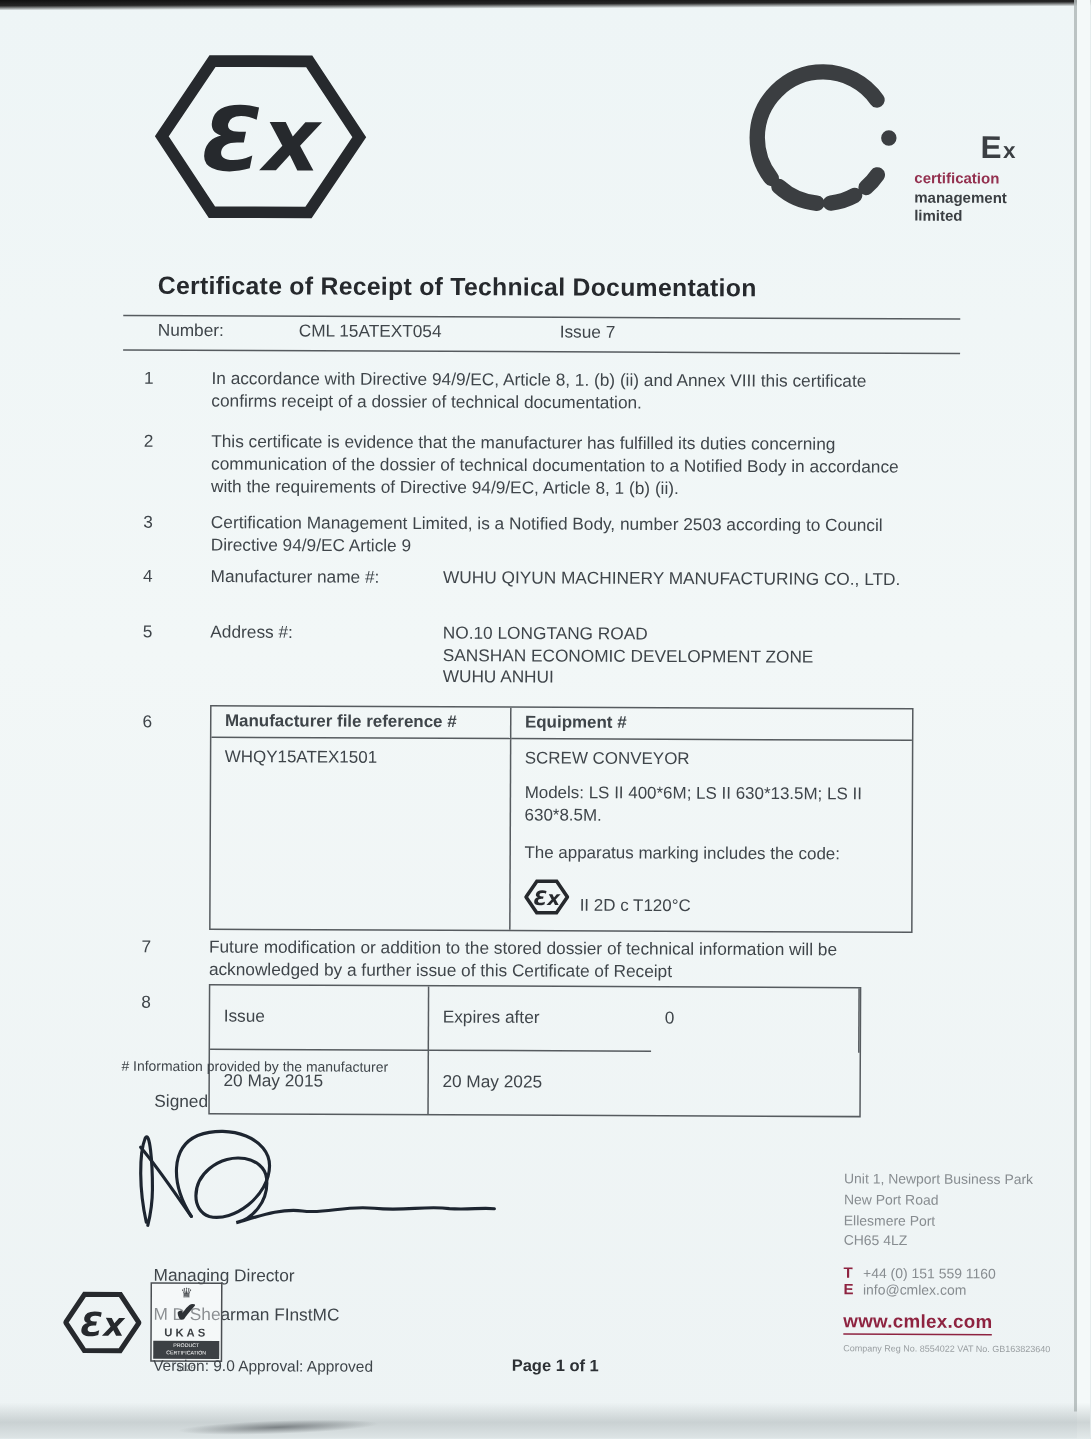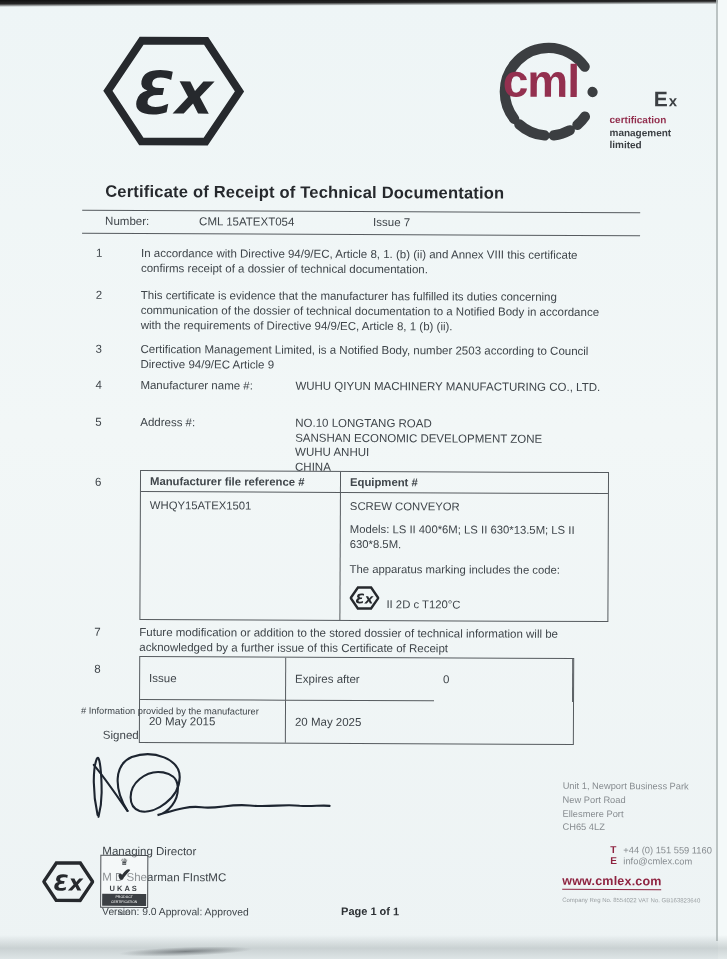--- a/index.html
+++ b/index.html
@@ -67,21 +67,21 @@
   .ukas-crown{font-size:9px;line-height:9px;color:#3b3f43;}
   .ukas-check{font-size:18px;line-height:17px;font-weight:bold;color:#2e3236;}
   .ukas-name{font-size:7.5px;font-weight:bold;letter-spacing:2px;color:#3b3f43;}
   .ukas-caption{margin-top:1px;background:#3c4044;color:#ffffff;font-size:3.5px;line-height:5px;padding:1px 0;}
   .ukas-number{margin-top:2px;font-size:5.5px;color:#6a6f73;}
   .version{left:104px;top:907px;font-size:10.3px;}
   .page-num{left:343px;top:905px;font-size:11px;font-weight:bold;color:#2c3034;text-align:right;}
   
   .contact{left:564px;top:779px;width:154px;}
   .contact .addr-line{font-size:9.3px;line-height:13.8px;color:#878c90;}
-  .contact-row{margin-top:0;font-size:9.3px;color:#878c90;margin-left:48px;}
+  .contact-row{margin-top:0;font-size:9.3px;color:#878c90;}
   .contact-rows{margin-top:9px;}
   .contact-row .clab{color:#8e2340;font-weight:bold;font-size:10px;display:inline-block;width:13px;}
   .website{margin-top:8px;font-size:12.5px;font-weight:bold;color:#8e2340;display:inline-block;border-bottom:1px solid #8e2340;padding-bottom:1px;letter-spacing:.2px;}
   .registration{margin-top:7px;font-size:6px;color:#999ea1;white-space:nowrap;}
   .hex-stroke{stroke:#26292d;fill:none;}
   .hex-text{fill:#26292d;font-family:"DejaVu Sans",sans-serif;font-weight:bold;font-style:italic;}
 </style>
 </head>
 <body>
 
@@ -90,21 +90,20 @@
 
     <svg class="abs ex-logo-top" viewBox="0 0 100 80">
       <polygon class="hex-stroke" stroke-width="5.5" points="3,40 27,4 73,4 97,40 73,76 27,76"></polygon>
       <text class="hex-text" x="50" y="56" font-size="42" text-anchor="middle">Ɛx</text>
     </svg>
 
     <div class="abs cml-logo">
       <svg class="cml-arc" viewBox="0 0 120 120">
         <circle cx="60" cy="60" r="47" fill="none" stroke="#3b3e41" stroke-width="11" stroke-linecap="round" stroke-dasharray="0 28 12 10 18 10 30 8 150 29"></circle>
       </svg>
-      <div class="cml-word">cml</div>
       <div class="cml-ex"><span>E</span><span class="small-x">x</span></div>
       <div class="cml-subs">
         <div class="maroon">certification</div>
         <div>management</div>
         <div>limited</div>
       </div>
     </div>
 
     <div class="abs title">Certificate of Receipt of Technical Documentation</div>
     <div class="abs rule rule1"></div>
@@ -132,21 +131,20 @@
       <div class="cvalue">WUHU QIYUN MACHINERY MANUFACTURING CO., LTD.</div>
     </div>
 
     <div class="clause c5">
       <div class="cnum">5</div>
       <div class="clabel">Address #:</div>
       <div class="addr">
         <div>NO.10 LONGTANG ROAD</div>
         <div>SANSHAN ECONOMIC DEVELOPMENT ZONE</div>
         <div>WUHU ANHUI</div>
-        <div>CHINA</div>
       </div>
     </div>
 
     <div class="abs tnum enum">6</div>
     <div class="abs etable">
       <div class="ecell head left">Manufacturer file reference #</div>
       <div class="ecell head">Equipment #</div>
       <div class="ecell body left">WHQY15ATEX1501</div>
       <div class="ecell body">
         <div>SCREW CONVEYOR</div>

